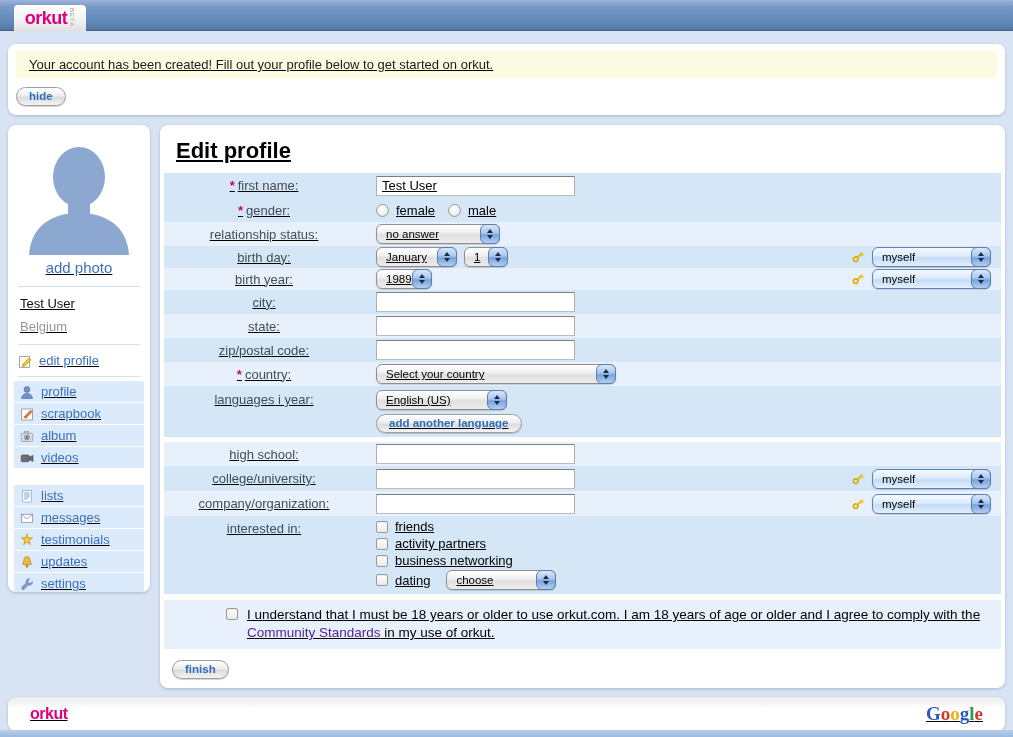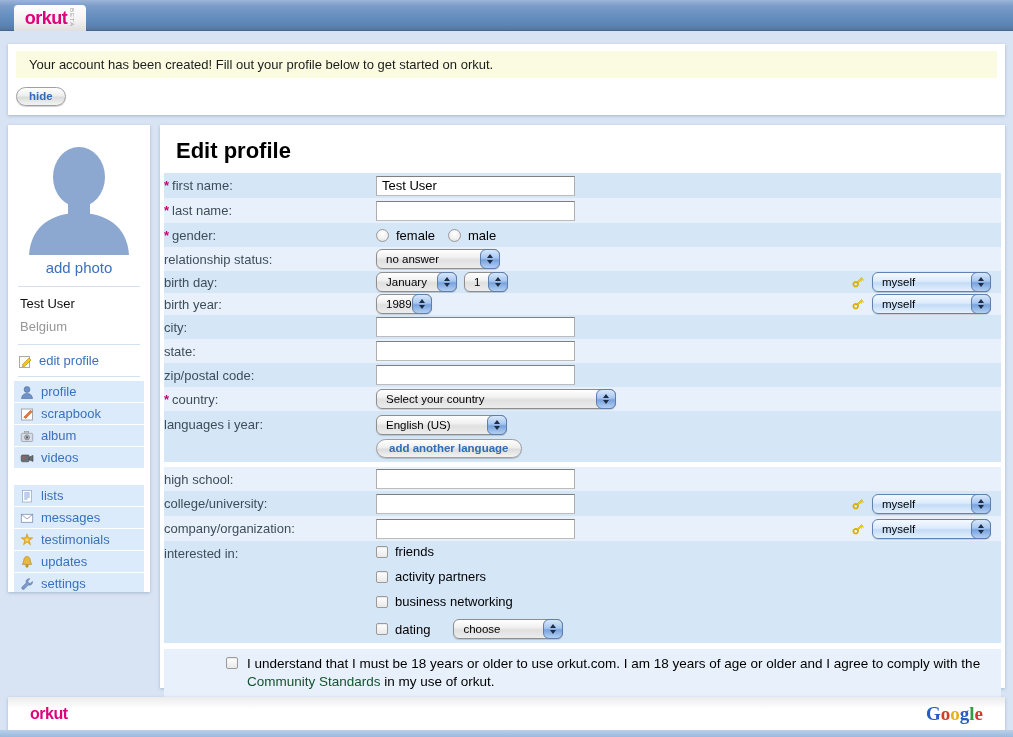--- a/index.html
+++ b/index.html
@@ -22,22 +22,23 @@
     position:absolute; left:14px; top:5px; width:72px; height:26px;
     background:linear-gradient(180deg,#ffffff 0%,#f2f2f2 60%,#dfdfdf 100%);
     border-radius:4px 4px 0 0;
     display:flex; align-items:center; justify-content:center; gap:2px;
   }
   .logo-text { color:#e0007d; font-size:18px; font-weight:bold; letter-spacing:-0.5px; line-height:1; }
   .beta-text { color:#9a9a9a; font-size:6px; writing-mode:vertical-rl; letter-spacing:1px; line-height:1; }
 
   
   .card {
-    position:absolute; background:#ffffff; border-radius:0;
+    position:absolute; background:#ffffff; border-radius:8px;
     box-shadow:0 1px 3px rgba(70,100,140,.35);
+    text-decoration:underline;
   }
 
   
   .banner-card { left:8px; top:44px; width:997px; height:71px; }
   .banner-strip {
     margin:7px 8px 0 8px; height:27px; background:#fafbe0;
     display:flex; align-items:center; padding-left:13px;
     font-size:13px; color:#1c1c1c;
   }
   .banner-card .btn { margin:9px 0 0 8px; }
@@ -73,21 +74,21 @@
   .icon14 { width:14px; height:14px; flex-shrink:0; }
 
   
   .main-card { left:160px; top:125px; width:845px; height:563px; }
   .page-title { font-size:22px; color:#000; font-weight:600; margin:13px 0 9px 16px; }
 
   .frow { display:flex; align-items:center; margin:0 4px; position:relative; font-size:13px; }
   .frow.dark  { background:#d5e6f7; }
   .frow.light { background:#e8f1fb; }
   .h25{min-height:25px} .h24{min-height:24px} .h22{min-height:22px}
-  .lab { width:212px; text-align:left; padding-right:12px; color:#3e4e59; flex-shrink:0; }
+  .lab { width:212px; text-align:center; padding-right:12px; color:#3e4e59; flex-shrink:0; }
   .req { color:#cc0077; font-weight:bold; margin-right:3px; }
   .ctrl { display:flex; align-items:center; gap:7px; }
   .ctrl.col { flex-direction:column; align-items:flex-start; gap:4px; padding:4px 0; }
   .opt-line { display:flex; align-items:center; gap:7px; color:#000; }
   .row-gap { height:5px; }
   .priv { position:absolute; right:10px; top:50%; transform:translateY(-50%); display:flex; align-items:center; gap:7px; }
 
   
   .ti {
     width:199px; height:20px; background:#fff;
@@ -133,21 +134,21 @@
   }
   .opt-label { color:#000; }
 
   
   .agree {
     display:flex; align-items:flex-start; gap:9px;
     padding:6px 10px 7px 62px; font-size:13.5px; line-height:18px; color:#000;
   }
   .agree .cb { margin-top:2px; }
   .agree-text { max-width:780px; }
-  .agree-text a { color:#14532d; }
+  .agree-text a { color:#4c1d95; }
   .finish-wrap { margin:10px 0 0 12px; }
 
   
   .footer-card {
     left:8px; top:697px; width:997px; height:34px;
     background:linear-gradient(180deg,#ececec 0%,#ffffff 35%);
     display:flex; align-items:center; padding:0 22px;
   }
   .footer-logo { color:#e0007d; font-size:16px; font-weight:bold; margin-right:14px; letter-spacing:-0.5px; }
   .footer-links { display:flex; align-items:center; }
@@ -278,26 +279,20 @@
 <div class="card main-card">
   <div class="page-title">Edit profile</div>
 
   <div class="frow dark h25">
     <div class="lab"><span class="req">*</span><span>first name:</span></div>
     <div class="ctrl">
         <input class="ti" type="text" value="Test User" style="">
       </div>
   </div>
 
-  <div class="frow light h25">
-    <div class="lab"><span class="req">*</span><span>last name:</span></div>
-    <div class="ctrl">
-        <input class="ti" type="text" value="" style="">
-      </div>
-  </div>
 
   <div class="frow dark h24">
     <div class="lab"><span class="req">*</span><span>gender:</span></div>
     <div class="ctrl">
       <span class="rb"></span>
       <span class="opt-label">female</span>
       <span class="rb" style="margin-left:6px"></span>
       <span class="opt-label">male</span>
     </div>
   </div>
@@ -481,37 +476,37 @@
         <span class="cap">
             <i class="au"></i>
             <i class="ad"></i>
           </span>
       </span>
     </div>
   </div>
 
   <div class="frow dark">
     <div class="lab" style="align-self:flex-start; padding-top:5px">interested in:</div>
-    <div class="ctrl col" style="gap:10px; padding:3px 0 4px 0">
+    <div class="ctrl col" style="gap:2px; padding:3px 0 4px 0">
       <span class="opt-line">
         <span class="cb"></span>
         <span class="opt-label">friends</span>
       </span>
       <span class="opt-line">
         <span class="cb"></span>
         <span class="opt-label">activity partners</span>
       </span>
       <span class="opt-line">
         <span class="cb"></span>
         <span class="opt-label">business networking</span>
       </span>
       <span class="opt-line">
         <span class="cb"></span>
         <span class="opt-label">dating</span>
-        <span class="sel w110" style="margin-left:16px">
+        <span class="sel w110" style="margin-left:9px">
           <span>choose</span>
           <span class="cap">
               <i class="au"></i>
               <i class="ad"></i>
             </span>
         </span>
       </span>
     </div>
   </div>
   <div class="row-gap" style="height:6px"></div>

